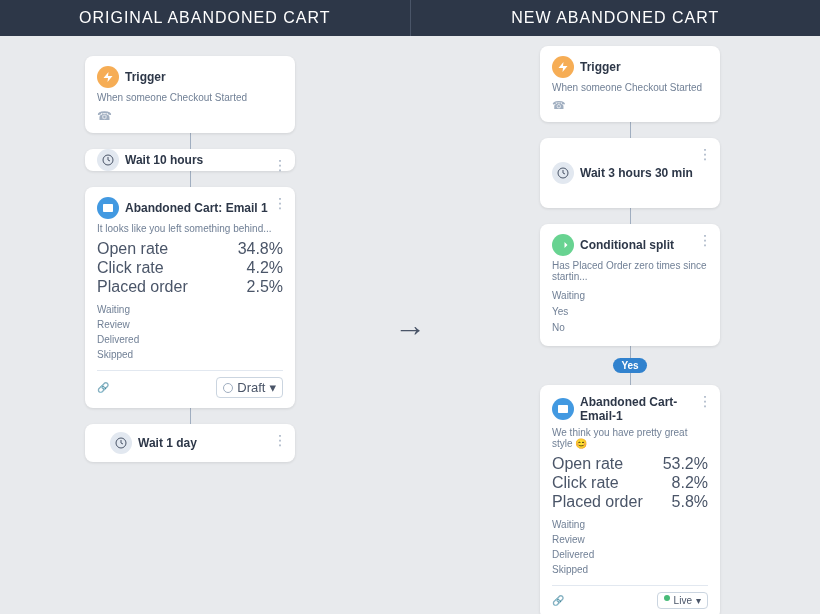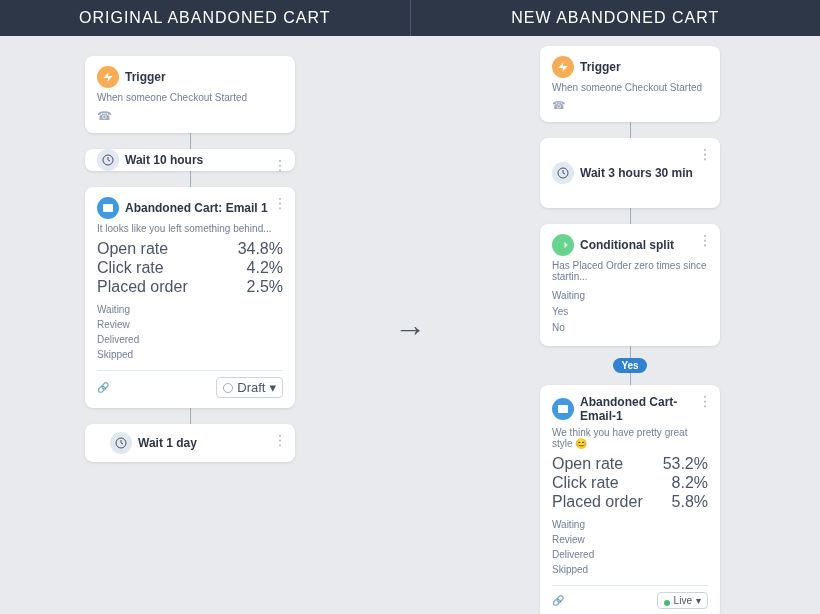--- a/index.html
+++ b/index.html
@@ -162,21 +162,21 @@
       align-items: center;
       gap: 4px;
       border: 1px solid #cbd5e0;
       border-radius: 4px;
       padding: 2px 6px;
       font-size: 13px;
       color: #4a5568;
     }
     .live-badge {
       display: flex;
-      align-items: flex-end;
+      align-items: flex-start;
       gap: 4px;
       border: 1px solid #cbd5e0;
       border-radius: 4px;
       padding: 2px 6px;
       font-size: 10px;
       color: #4a5568;
     }
     .live-dot {
       width: 6px;
       height: 6px;

